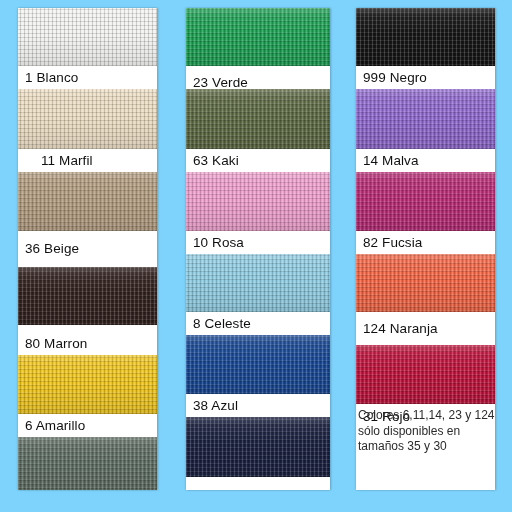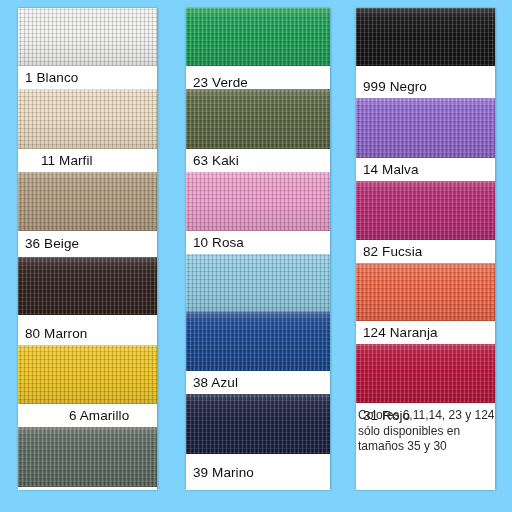--- a/index.html
+++ b/index.html
@@ -137,37 +137,37 @@
       <div class="sheen"></div>
     </div>
     <div class="label-band" style="height:23px;margin-left:16px;">
       <span class="label-text">11 Marfil</span>
     </div>
 
     <div class="swatch" style="height:59px; background:#b39c7d;">
       <div class="weave"></div>
       <div class="sheen"></div>
     </div>
-    <div class="label-band" style="height:26px;">
+    <div class="label-band" style="height:36px;">
       <span class="label-text">36 Beige</span>
     </div>
 
     <div class="swatch" style="height:58px; background:#34231f;">
       <div class="weave"></div>
       <div class="sheen"></div>
     </div>
     <div class="label-band" style="height:23px;margin-top:7px;">
       <span class="label-text">80 Marron</span>
     </div>
 
     <div class="swatch" style="height:59px; background:#f2c511;">
       <div class="weave"></div>
       <div class="sheen"></div>
     </div>
-    <div class="label-band" style="height:23px;margin-left:44px;">
+    <div class="label-band" style="height:23px;">
       <span class="label-text">6 Amarillo</span>
     </div>
 
     <div class="swatch" style="height:60px; background:#5e6e63;">
       <div class="weave"></div>
       <div class="sheen"></div>
     </div>
     <div class="label-band" style="height:38px;">
       <span class="label-text">33 Gris</span>
     </div>
@@ -197,20 +197,23 @@
       <div class="sheen"></div>
     </div>
     <div class="label-band" style="height:23px;">
       <span class="label-text">10 Rosa</span>
     </div>
 
     <div class="swatch" style="height:58px; background:#8ccde4;">
       <div class="weave"></div>
       <div class="sheen"></div>
     </div>
+    <div class="label-band" style="height:23px;">
+      <span class="label-text">8 Celeste</span>
+    </div>
 
     <div class="swatch" style="height:59px; background:#174a9c;">
       <div class="weave"></div>
       <div class="sheen"></div>
     </div>
     <div class="label-band" style="height:23px;">
       <span class="label-text">38 Azul</span>
     </div>
 
     <div class="swatch" style="height:60px; background:#1b2244;">
@@ -222,21 +225,21 @@
     </div>
 
   </div>
 
   <div class="column col-shadow" id="col-2">
 
     <div class="swatch" style="height:58px; background:#161616;">
       <div class="weave"></div>
       <div class="sheen"></div>
     </div>
-    <div class="label-band" style="height:23px;margin-top:9px;">
+    <div class="label-band" style="height:23px;">
       <span class="label-text">999 Negro</span>
     </div>
 
     <div class="swatch" style="height:60px; background:#9067d4;">
       <div class="weave"></div>
       <div class="sheen"></div>
     </div>
     <div class="label-band" style="height:23px;">
       <span class="label-text">14 Malva</span>
     </div>
@@ -246,21 +249,21 @@
       <div class="sheen"></div>
     </div>
     <div class="label-band" style="height:23px;">
       <span class="label-text">82 Fucsia</span>
     </div>
 
     <div class="swatch" style="height:58px; background:#fa6340;">
       <div class="weave"></div>
       <div class="sheen"></div>
     </div>
-    <div class="label-band" style="height:23px;">
+    <div class="label-band" style="height:33px;">
       <span class="label-text">124 Naranja</span>
     </div>
 
     <div class="swatch" style="height:59px; background:#c8103c;">
       <div class="weave"></div>
       <div class="sheen"></div>
     </div>
     <div class="label-band" style="height:26px;">
       <span class="label-text">31 Rojo</span>
     </div>

